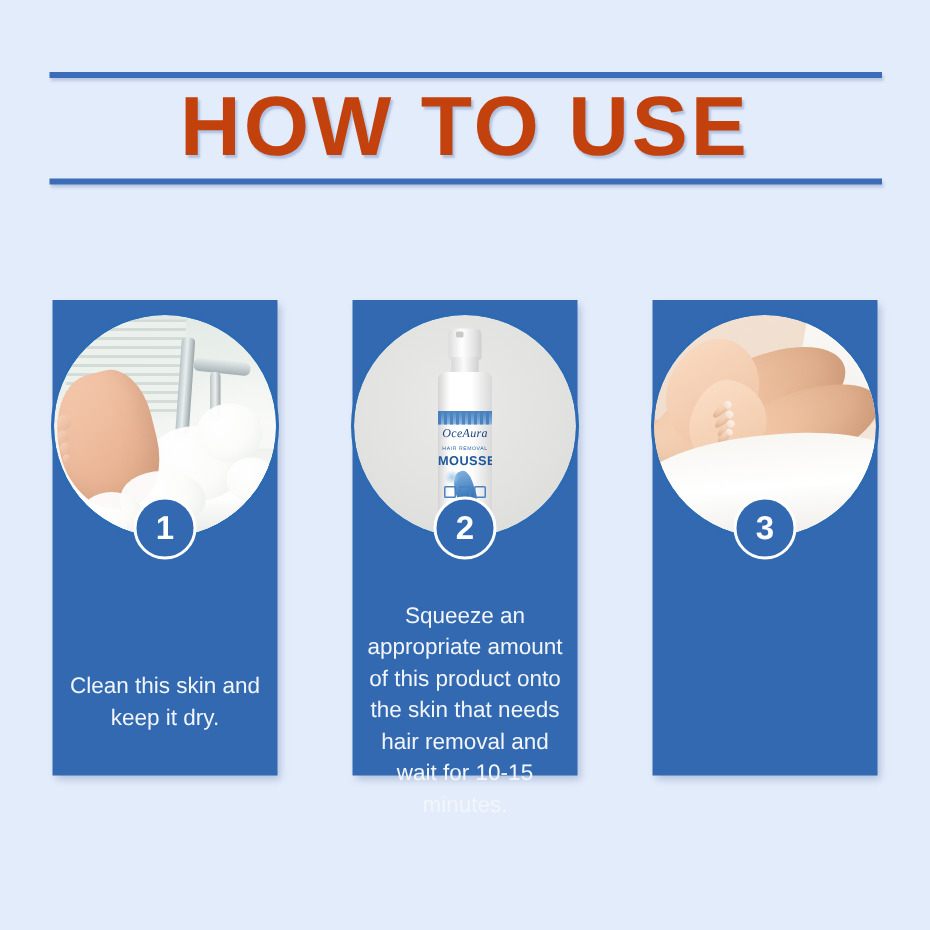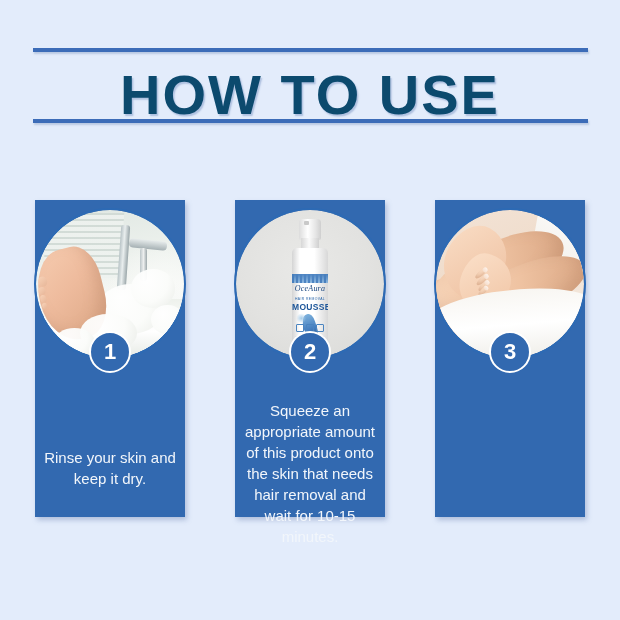--- a/index.html
+++ b/index.html
@@ -36,24 +36,23 @@
   #page-title {
     position: absolute;
     left: 0; top: 50px;
     width: 620px;
     height: 68px;
     line-height: 68px;
     text-align: center;
     font-size: 56px;
     font-weight: bold;
     letter-spacing: 2px;
-    color: #0c4a6e;
+    color: #c2410c;
     text-shadow: 1.5px 2px 1.5px rgba(110,140,190,0.45);
     white-space: nowrap;
-    margin-top: 11px;
   }
 
   
   #cards {
     position: absolute;
     left: 0; top: 160px;
     width: 620px;
     height: 400px;
   }
   .card {
@@ -436,21 +435,21 @@
             <div class="toe t2"></div>
             <div class="toe t3"></div>
             <div class="toe t4"></div>
           </div>
           <div class="foam f3"></div>
           <div class="foam f4"></div>
         </div>
       </div>
     </div>
     <div class="badge">1</div>
-    <div class="caption" id="cap-1">Rinse your skin and keep it dry.</div>
+    <div class="caption" id="cap-1">Clean this skin and keep it dry.</div>
   </div>
 
   <div class="card" id="card-2">
     <div class="photo-circle">
       <div class="photo-inner">
         <div class="img-product">
           <div class="bottle">
             <div class="b-cap"></div>
             <div class="b-neck"></div>
             <div class="b-body">

